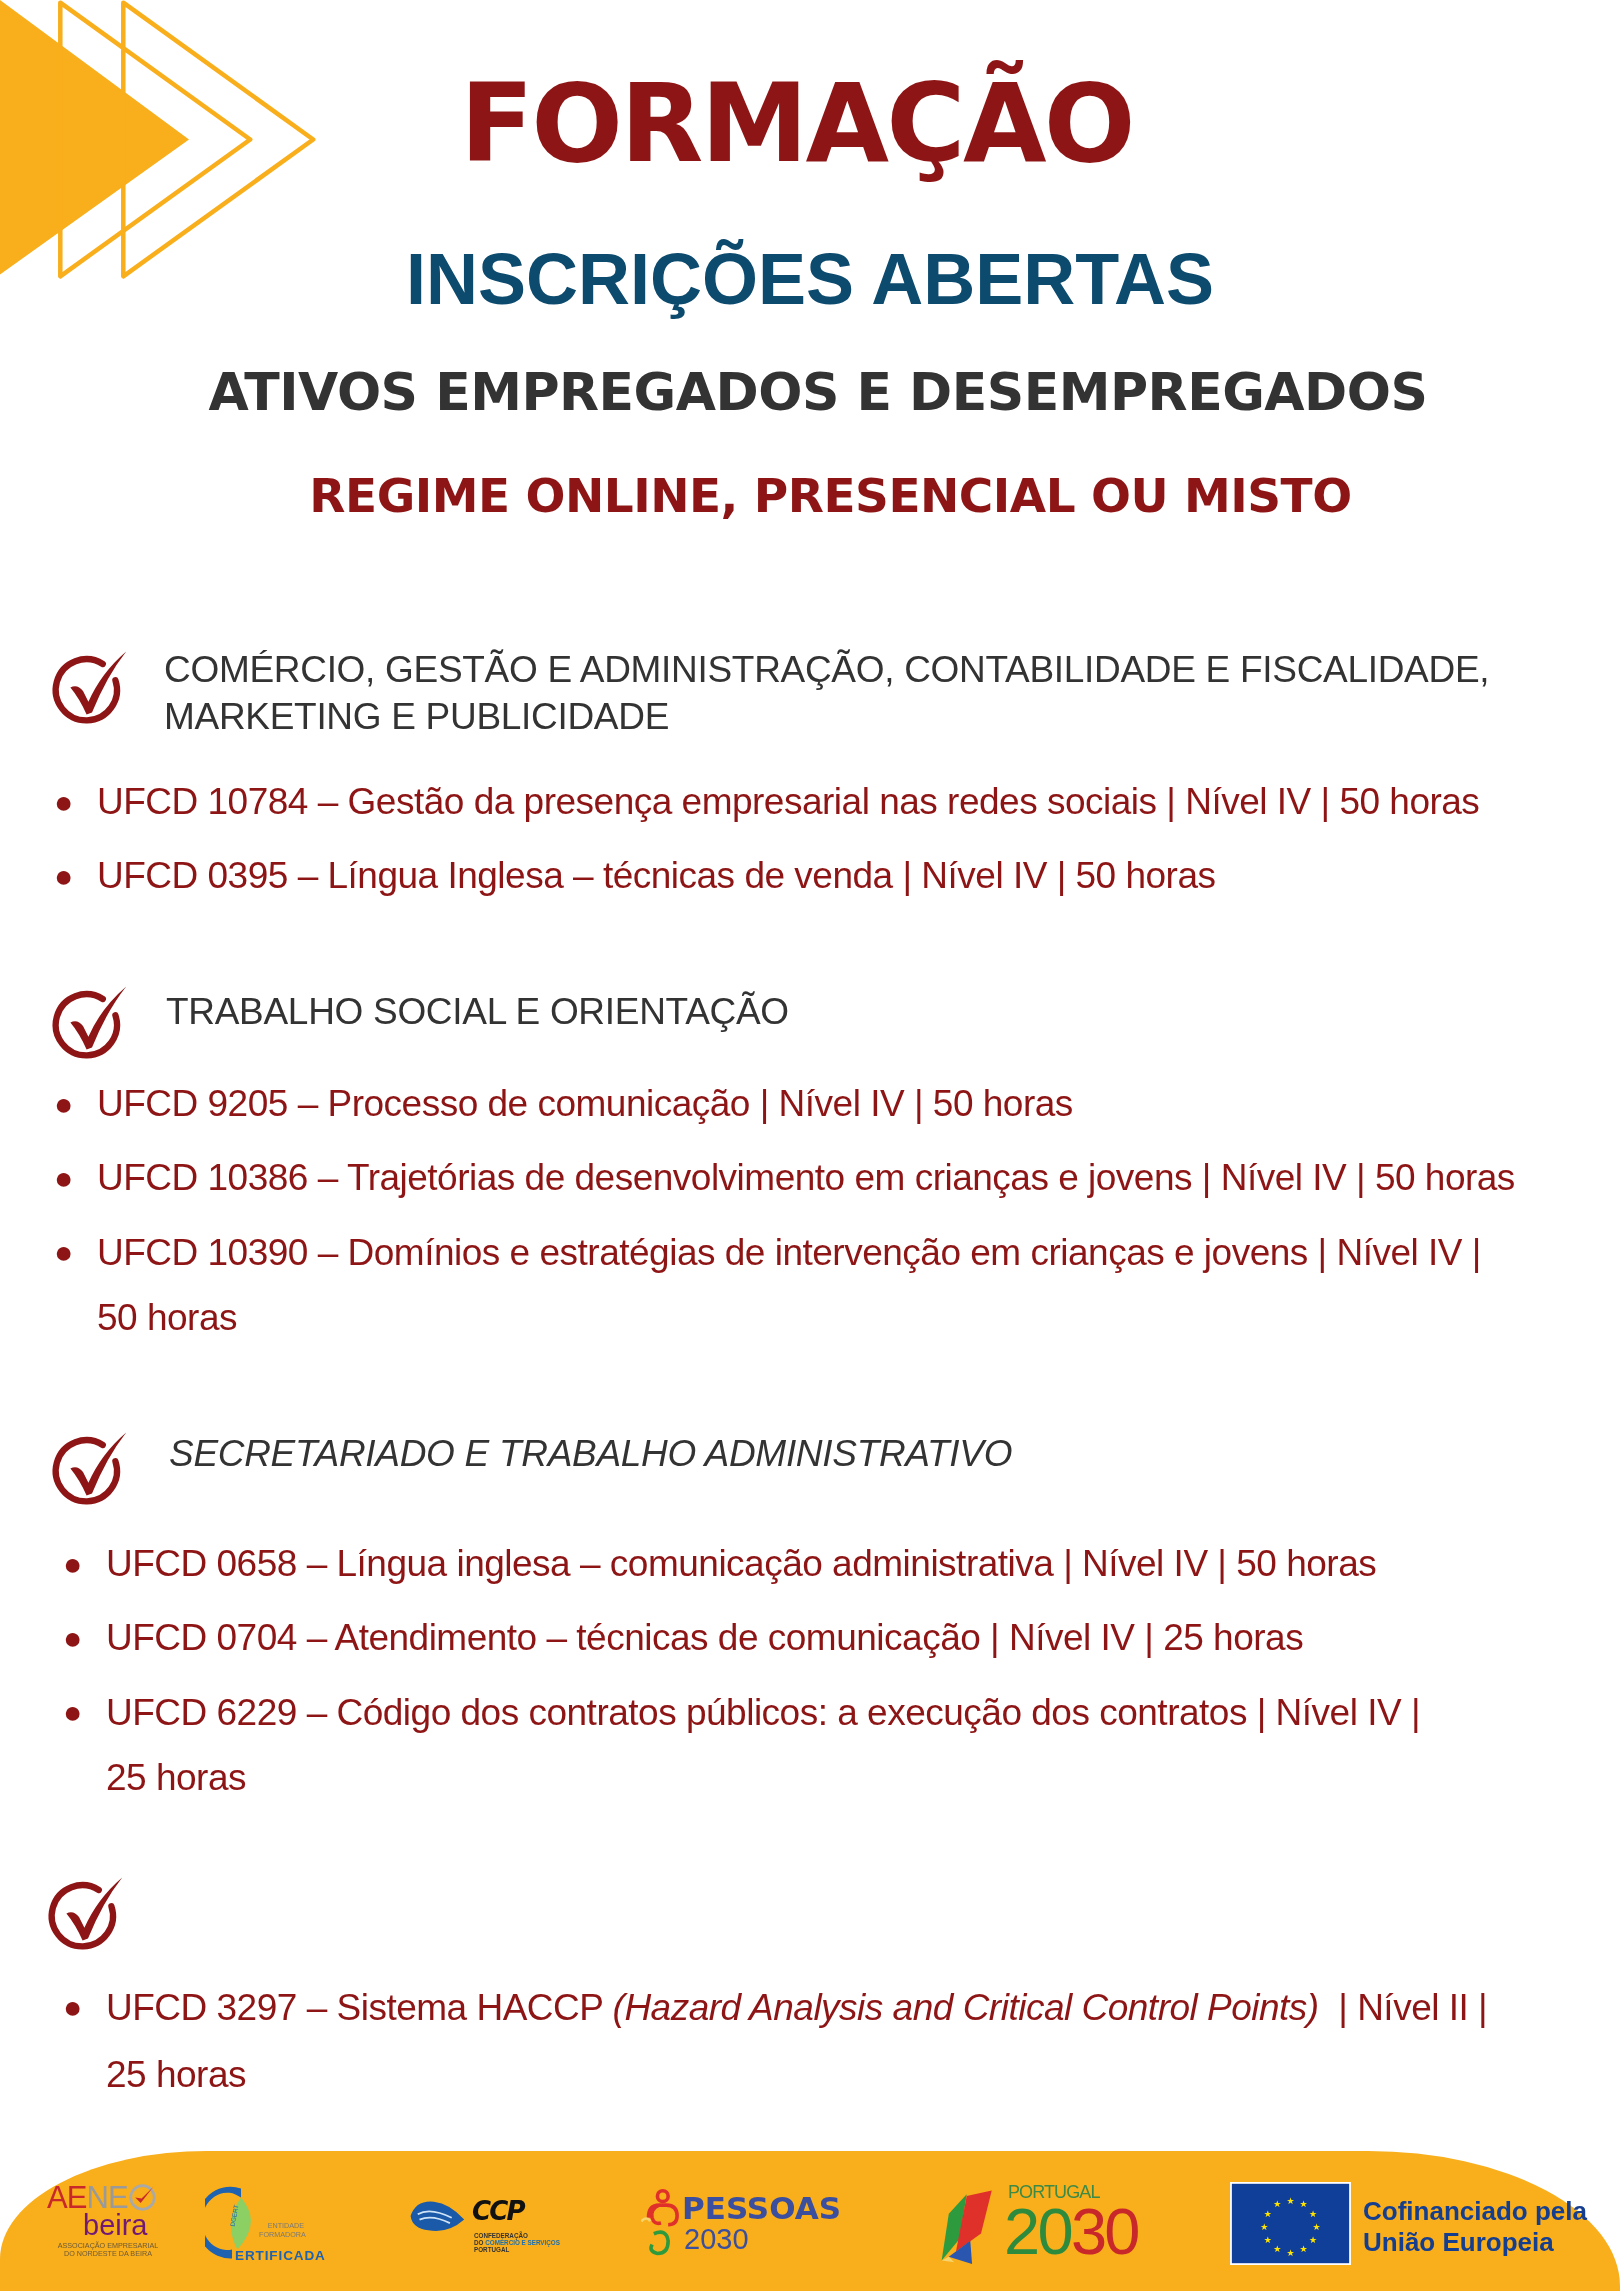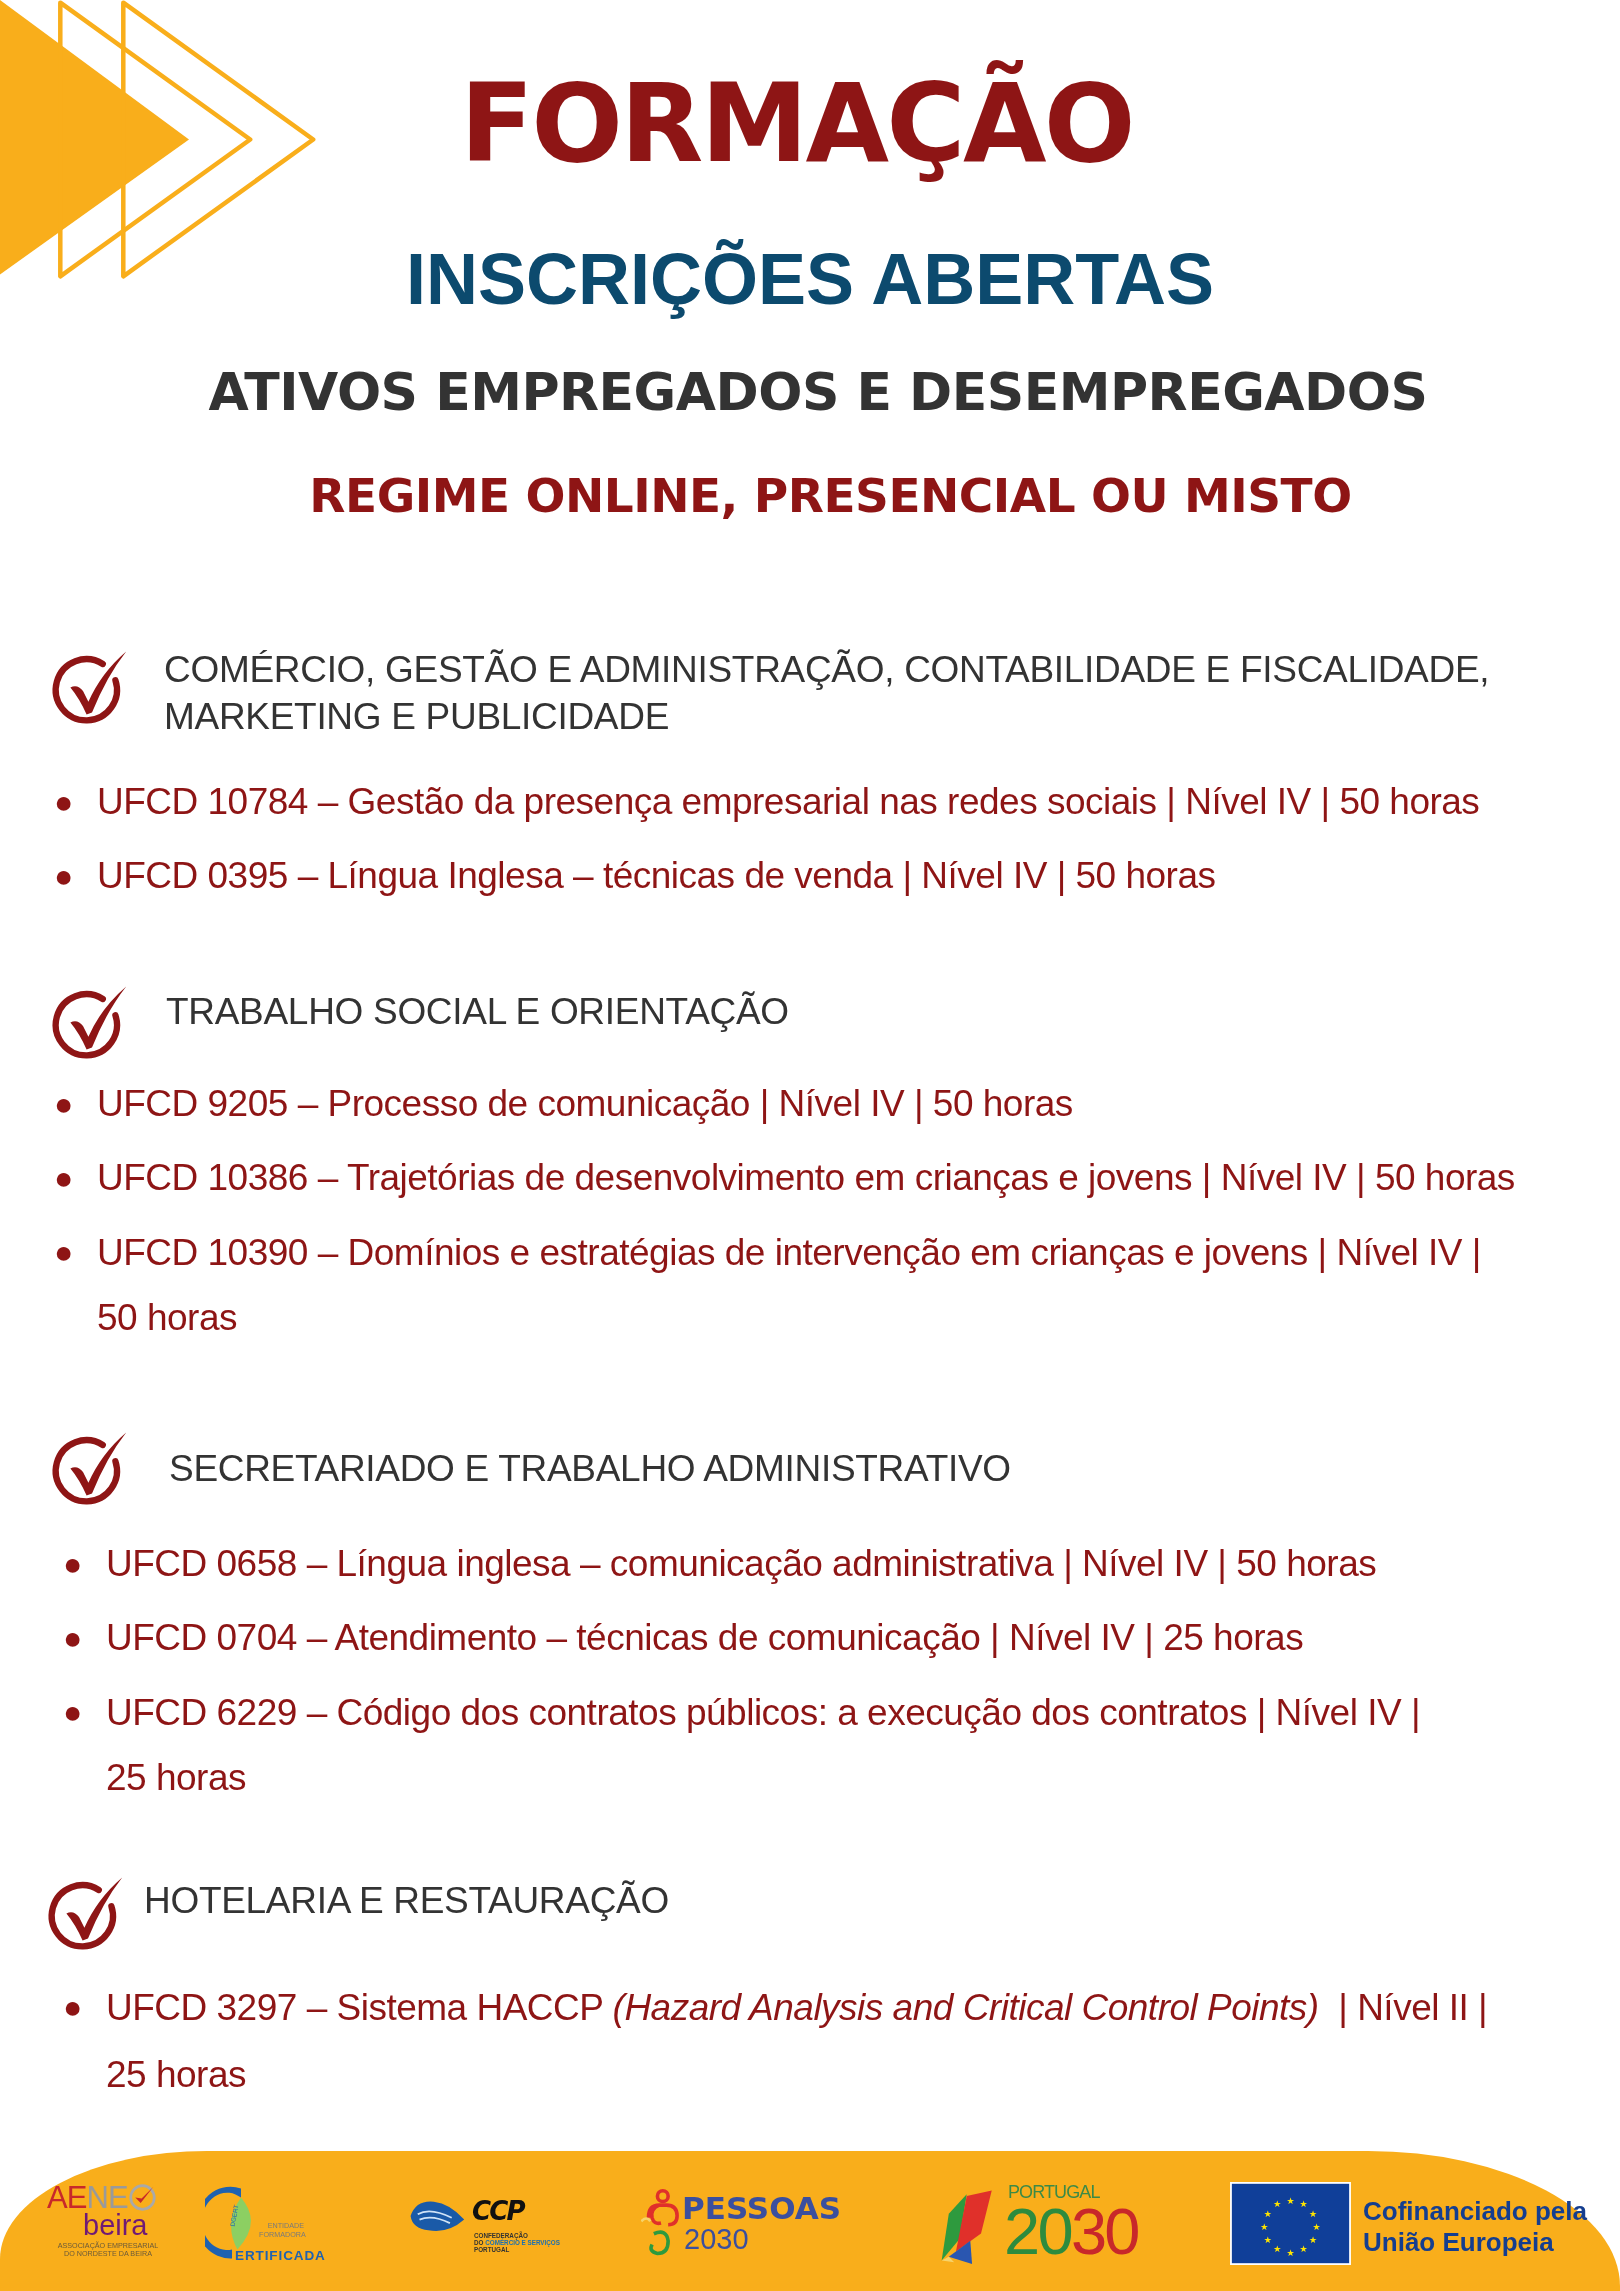--- a/index.html
+++ b/index.html
@@ -83,21 +83,21 @@
       <span class="txt">UFCD 10390 – Domínios e estratégias de intervenção em crianças e jovens | Nível IV |</span>
       <span class="txt">50 horas</span>
     </li>
 </ul>
 
 <div class="abs section-head" style="left:47px; top:1427px;">
   <svg class="check" viewBox="0 0 90 90">
     <path d="M62,20 A34,34 0 1 0 76,38" fill="none" stroke="#8e1515" stroke-width="7" stroke-linecap="round"></path>
     <path d="M26,46 Q34,42 40,50 L46,62 Q60,30 88,6 Q66,34 50,74 L44,76 Q36,58 26,46 Z" fill="#8e1515"></path>
   </svg>
-  <div style="margin-left:41px; margin-top:18px;">
+  <div style="margin-left:41px; margin-top:3px;font-style:italic;">
     <div class="sec-title">SECRETARIADO E TRABALHO ADMINISTRATIVO</div>
   </div>
 </div>
 <ul class="abs items" style="left:45px; top:1527px; width:1575px;">
   <li>
       <span class="bullet">●</span>
       <span class="txt">UFCD 0658 – Língua inglesa – comunicação administrativa | Nível IV | 50 horas</span>
     </li>
   <li>
       <span class="bullet">●</span>
@@ -108,23 +108,20 @@
       <span class="txt">UFCD 6229 – Código dos contratos públicos: a execução dos contratos | Nível IV |</span>
       <span class="txt">25 horas</span>
     </li>
 </ul>
 
 <div class="abs section-head" style="left:43px; top:1872px;">
   <svg class="check" viewBox="0 0 90 90">
     <path d="M62,20 A34,34 0 1 0 76,38" fill="none" stroke="#8e1515" stroke-width="7" stroke-linecap="round"></path>
     <path d="M26,46 Q34,42 40,50 L46,62 Q60,30 88,6 Q66,34 50,74 L44,76 Q36,58 26,46 Z" fill="#8e1515"></path>
   </svg>
-  <div style="margin-left:20px; margin-top:5.4px;">
-    <div class="sec-title">HOTELARIA E RESTAURAÇÃO</div>
-  </div>
 </div>
 <ul class="abs items" style="left:45px; top:1974px; width:1575px;">
   <li style="line-height:67px;">
       <span class="bullet" style="line-height:67px;">●</span>
       <span class="txt"><span>UFCD 3297 – Sistema HACCP </span><em class="it">(Hazard Analysis and Critical Control Points)</em><span style="white-space:pre;">  | Nível II |</span></span>
       <span class="txt">25 horas</span>
     </li>
 </ul>
 
 <div class="abs footer">

